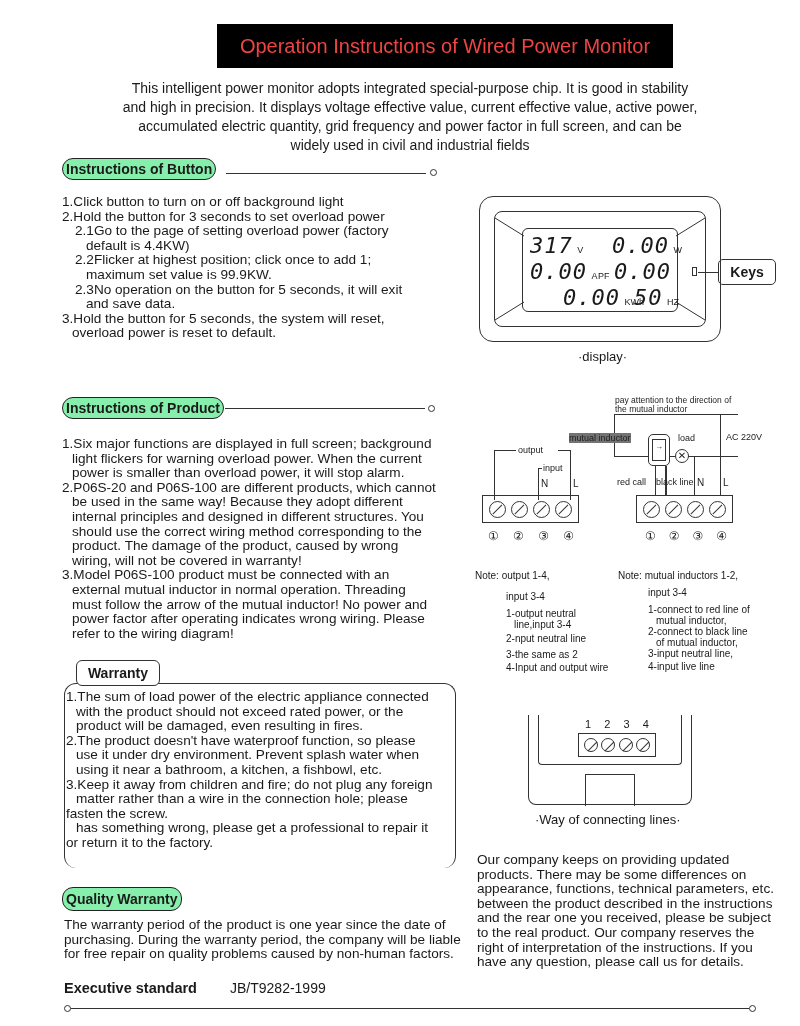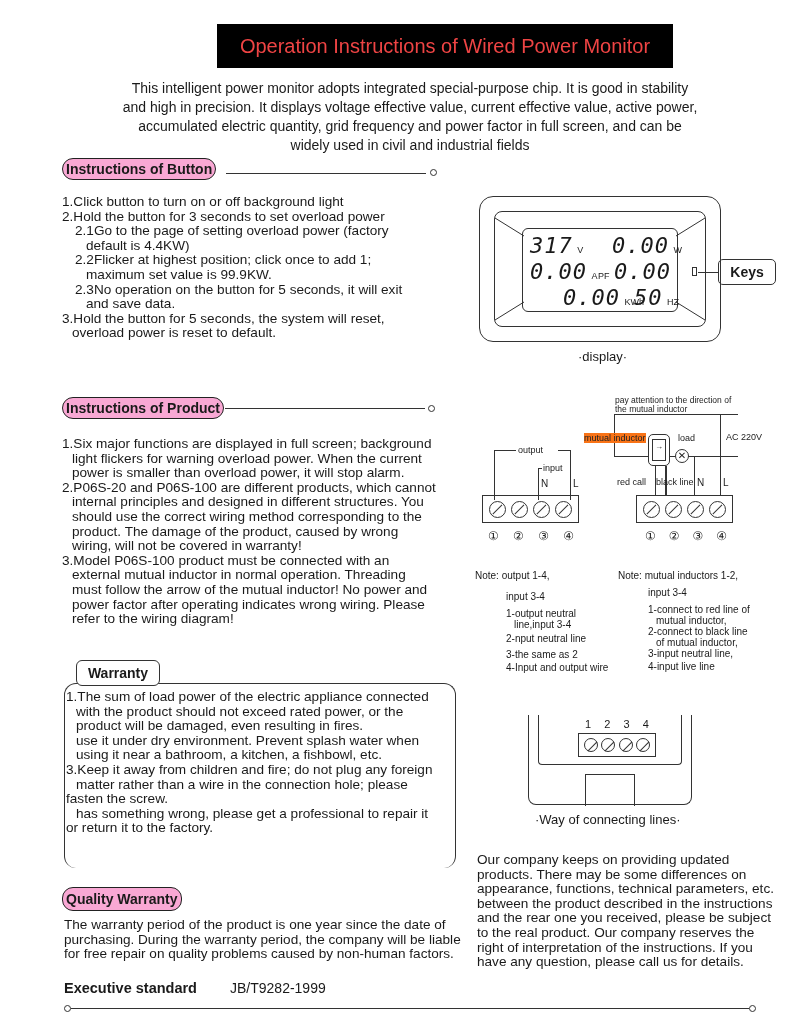--- a/index.html
+++ b/index.html
@@ -5,21 +5,21 @@
   * { box-sizing: border-box; margin: 0; padding: 0; }
   html, body { width: 800px; height: 1026px; background: #fff; overflow: hidden; }
   body { position: relative; font-family: "Liberation Sans", sans-serif; color: #1a1a1a; }
   .abs { position: absolute; }
 
   .title-bar { left: 182px; top: 24px; width: 456px; height: 44px; background: #000; color: #ef4444;
     font-size: 20px; display: flex; align-items: center; justify-content: center; margin-left: 35px; }
   .intro { left: 120px; top: 79px; width: 580px; font-size: 14px; line-height: 19px; text-align: center; }
 
   .sec-label { border: 1.5px solid #222; border-radius: 11px; font-weight: bold; font-size: 14px;
-    padding: 2px 3px; background: #f9a8d4; white-space: nowrap; }
+    padding: 2px 3px; background: #86efac; white-space: nowrap; }
   .sec-line { height: 1px; background: #333; }
   .dot { width: 7px; height: 7px; border: 1px solid #333; border-radius: 50%; background: #fff; }
 
   .txt { font-size: 13.6px; line-height: 14.6px; }
   .txt p { margin: 0; }
   .i1 { padding-left: 10px; }
   .i2 { padding-left: 13px; }
   .i3 { padding-left: 24px; }
 
   
@@ -106,20 +106,21 @@
 <div class="abs caption" style="left:578px;top:349px;">·display·</div>
 
 <div class="abs sec-label" style="left:62px;top:397px;">Instructions of Product</div>
 <div class="abs sec-line" style="left:225px;top:408px;width:200px;"></div>
 <div class="abs dot" style="left:428px;top:405px;"></div>
 <div class="abs txt" style="left:62px;top:437px;width:410px;">
   <p>1.Six major functions are displayed in full screen; background</p>
   <p class="i1">light flickers for warning overload power. When the current</p>
   <p class="i1">power is smaller than overload power, it will stop alarm.</p>
   <p>2.P06S-20 and P06S-100 are different products, which cannot</p>
+  <p class="i1">be used in the same way! Because they adopt different</p>
   <p class="i1">internal principles and designed in different structures. You</p>
   <p class="i1">should use the correct wiring method corresponding to the</p>
   <p class="i1">product. The damage of the product, caused by wrong</p>
   <p class="i1">wiring, will not be covered in warranty!</p>
   <p>3.Model P06S-100 product must be connected with an</p>
   <p class="i1">external mutual inductor in normal operation. Threading</p>
   <p class="i1">must follow the arrow of the mutual inductor! No power and</p>
   <p class="i1">power factor after operating indicates wrong wiring. Please</p>
   <p class="i1">refer to the wiring diagram!</p>
 </div>
@@ -151,21 +152,21 @@
 
 <div class="abs small" style="left:615px;top:396px;line-height:9px;font-size:8.5px;">
   <div>pay attention to the direction of</div>
   <div>the mutual inductor</div>
 </div>
 <div class="abs hline" style="left:614px;top:414px;width:124px;"></div>
 <div class="abs vline" style="left:614px;top:414px;height:42px;"></div>
 <div class="abs hline" style="left:614px;top:456px;width:124px;"></div>
 <div class="abs vline" style="left:720px;top:414px;height:82px;"></div>
 <div class="abs vline" style="left:694px;top:456px;height:40px;"></div>
-<div class="abs small" style="left:584px;top:433px;background:#f97316;">mutual inductor</div>
+<div class="abs small" style="left:569px;top:433px;background:#737373;">mutual inductor</div>
 <div class="abs" style="left:648px;top:434px;width:22px;height:32px;border:1.3px solid #333;border-radius:5px;background:#fff;">
   <div style="position:absolute;left:3px;top:4px;width:14px;height:22px;border:1px solid #333;font-size:8px;text-align:center;line-height:14px;">→</div>
 </div>
 <div class="abs vline" style="left:655px;top:466px;height:30px;"></div>
 <div class="abs vline" style="left:665px;top:466px;height:30px;width:2px;"></div>
 <div class="abs small" style="left:678px;top:433px;">load</div>
 <div class="abs" style="left:675px;top:449px;width:14px;height:14px;border:1.3px solid #333;border-radius:50%;background:#fff;font-size:10px;line-height:11px;text-align:center;">✕</div>
 <div class="abs small" style="left:726px;top:432px;">AC 220V</div>
 <div class="abs small" style="left:617px;top:477px;">red call</div>
 <div class="abs small" style="left:656px;top:477px;background:transparent;">black line</div>
@@ -203,20 +204,21 @@
   <div style="margin-bottom:2px;">3-input neutral line,</div>
   <div>4-input live line</div>
 </div>
 
 <div class="abs caution-box"></div>
 <div class="abs caution-label">Warranty</div>
 <div class="abs txt" style="left:66px;top:690px;width:392px;">
   <p>1.The sum of load power of the electric appliance connected</p>
   <p class="i1">with the product should not exceed rated power, or the</p>
   <p class="i1">product will be damaged, even resulting in fires.</p>
+  <p>2.The product doesn't have waterproof function, so please</p>
   <p class="i1">use it under dry environment. Prevent splash water when</p>
   <p class="i1">using it near a bathroom, a kitchen, a fishbowl, etc.</p>
   <p>3.Keep it away from children and fire; do not plug any foreign</p>
   <p class="i1">matter rather than a wire in the connection hole; please</p>
   <p>fasten the screw.</p>
   <p class="i1">has something wrong, please get a professional to repair it</p>
   <p>or return it to the factory.</p>
 </div>
 
 <div class="abs" style="left:528px;top:715px;width:164px;height:90px;border:1.2px solid #333;border-top:none;border-radius:0 0 8px 8px;"></div>

